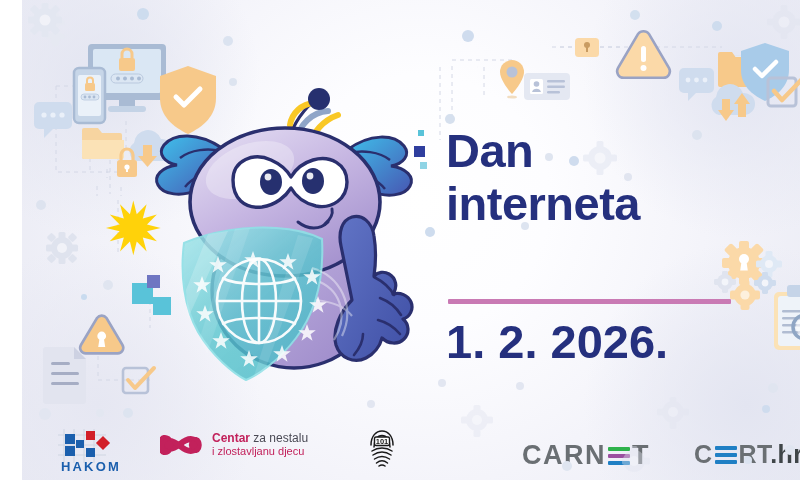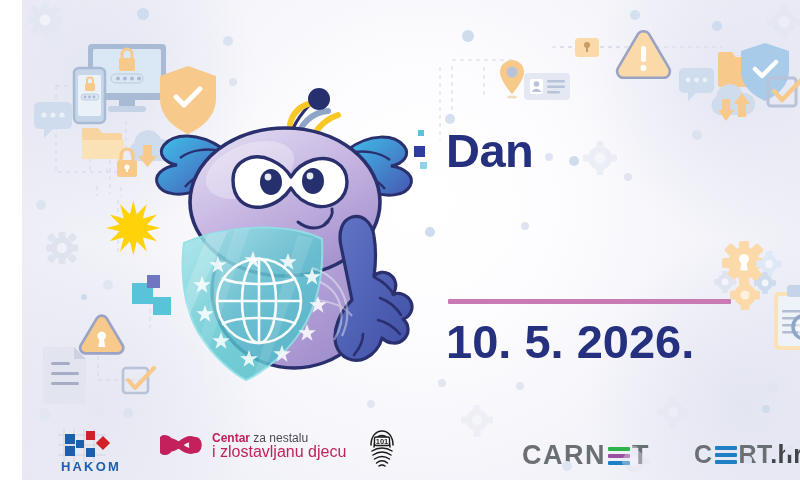--- a/index.html
+++ b/index.html
@@ -57,21 +57,21 @@
   .hakom .word{
     position:absolute;left:1px;bottom:0px;width:80px;text-align:center;
     color:#1b5fad;font-weight:bold;font-size:13px;letter-spacing:2.2px;
   }
 
   
   .centar{left:138px;top:430px;}
   .centar .c-text{margin-left:8px;line-height:13px;}
   .centar .c-l1{font-size:12px;color:#4a4a55;}
   .centar .c-l1 b{color:#c2215b;font-weight:bold;}
-  .centar .c-l2{font-size:16px;color:#c2215b;}
+  .centar .c-l2{font-size:11px;color:#c2215b;}
 
   
   .csi{left:346px;top:429px;}
   .csi .csi-word{margin-left:7px;font-size:29px;color:#3a3a3a;letter-spacing:0px;font-weight:normal;}
 
   
   .carnet{left:500px;top:440px;}
   .carnet .cn{font-size:27px;font-weight:bold;color:#6a6f73;letter-spacing:1.5px;}
   .cn-e{display:inline-block;width:22px;vertical-align:middle;margin:0 2px;position:relative;top:-1px;}
   .cn-e i{display:block;height:4px;margin-bottom:3px;border-radius:1px;}
@@ -568,23 +568,24 @@
         <path d="M298 282 C320 292 326 318 312 340"></path>
         <path d="M290 268 C318 276 334 306 320 336"></path>
         <path d="M294 300 C312 302 324 308 330 316"></path>
       </g>
     </g>
   </svg>
 
   <div class="text-layer">
     <div class="headline">
       <div>Dan</div>
+      <div>interneta</div>
     </div>
     <div class="rule"></div>
-    <div class="date">10. 5. 2026.</div>
+    <div class="date">1. 2. 2026.</div>
   </div>
 
   <div class="logo-layer">
 
     <div class="logo hakom">
       <svg width="82" height="42" viewBox="0 0 82 42">
         <g stroke="#cfd6e2" stroke-width="1">
           <line x1="14" y1="4" x2="14" y2="38"></line>
           <line x1="24" y1="4" x2="24" y2="38"></line>
           <line x1="34" y1="4" x2="34" y2="38"></line>

